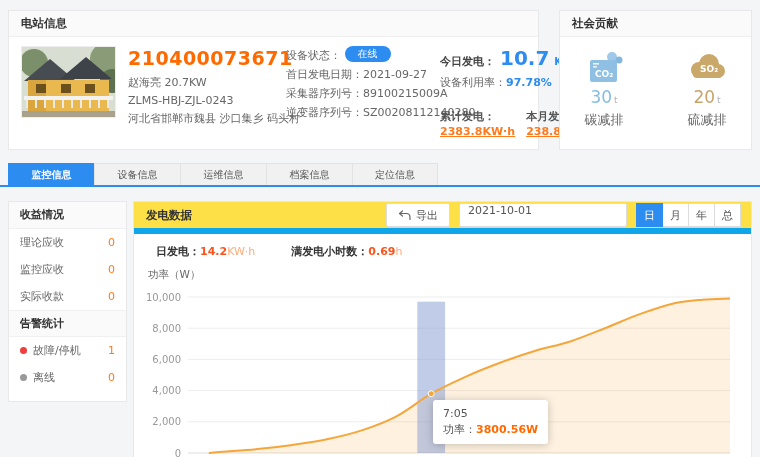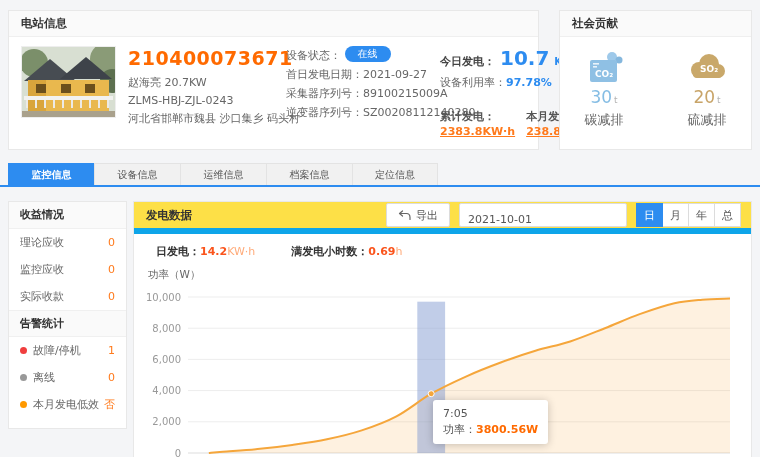--- a/index.html
+++ b/index.html
@@ -69,21 +69,21 @@
   .side-row .val { color:#ff7a1c; }
   .dot { width:7px; height:7px; border-radius:50%; display:inline-block; margin-right:6px; flex:0 0 7px; }
   
   .chart-card { flex:1; }
   .chart-head { height:32px; display:flex; align-items:center; justify-content:space-between;
     padding:0 10px 0 12px; background:#fde047; border-bottom:6px solid #0ea5e9; }
   .chart-title { font-weight:bold; color:#333; font-size:11.5px; }
   .controls { display:flex; align-items:center; gap:9px; }
   .btn-export { height:24px; display:flex; align-items:center; gap:5px; padding:0 11px;
     background:#fff; border:1px solid #dcdcdc; border-radius:2px; color:#555; font:inherit; cursor:pointer; }
-  .date-box { height:24px; width:168px; display:flex; align-items:flex-end; justify-content:space-between;
+  .date-box { height:24px; width:168px; display:flex; align-items:flex-start; justify-content:space-between;
     padding:0 8px; background:#fff; border:1px solid #dcdcdc; border-radius:2px; cursor:pointer;gap:44px; }
   .date-box input { border:none; outline:none; background:none; font:inherit; color:#555; width:118px; }
   .range { display:flex; }
   .range button { width:27px; height:24px; border:1px solid #dcdcdc; background:#fff; color:#555;
     font:inherit; margin-left:-1px; cursor:pointer; }
   .range button:first-child { margin-left:0; }
   .range button.active { background:#2d8cf0; border-color:#2d8cf0; color:#fff; position:relative; }
   .chart-body { padding:8px 10px 4px 10px; }
   .gen-stats { padding-left:12px; display:flex; gap:36px; margin:2px 0 9px; }
   .gs-label { font-weight:bold; color:#333; }
@@ -257,27 +257,20 @@
             <span>故障/停机</span>
           </span>
         <span class="val">1</span>
       </div>
       <div class="side-row">
         <span class="lbl">
             <span class="dot" style="background:#999"></span>
             <span>离线</span>
           </span>
         <span class="val">0</span>
-      </div>
-      <div class="side-row">
-        <span class="lbl">
-            <span class="dot" style="background:#ff9900"></span>
-            <span>本月发电低效</span>
-          </span>
-        <span class="val">否</span>
       </div>
     </aside>
 
     <section class="card chart-card">
       <header class="chart-head">
         <span class="chart-title">发电数据</span>
         <div class="controls">
           <button class="btn-export">
             <svg width="13" height="11" viewBox="0 0 13 11">
               <path d="M4.5 1 L1.5 3.5 L4.5 6 M1.5 3.5 H8.5 C11 3.5 12 5.2 12 7.5 V9.5" fill="none" stroke="#666" stroke-width="1.2" stroke-linecap="round" stroke-linejoin="round"></path>

